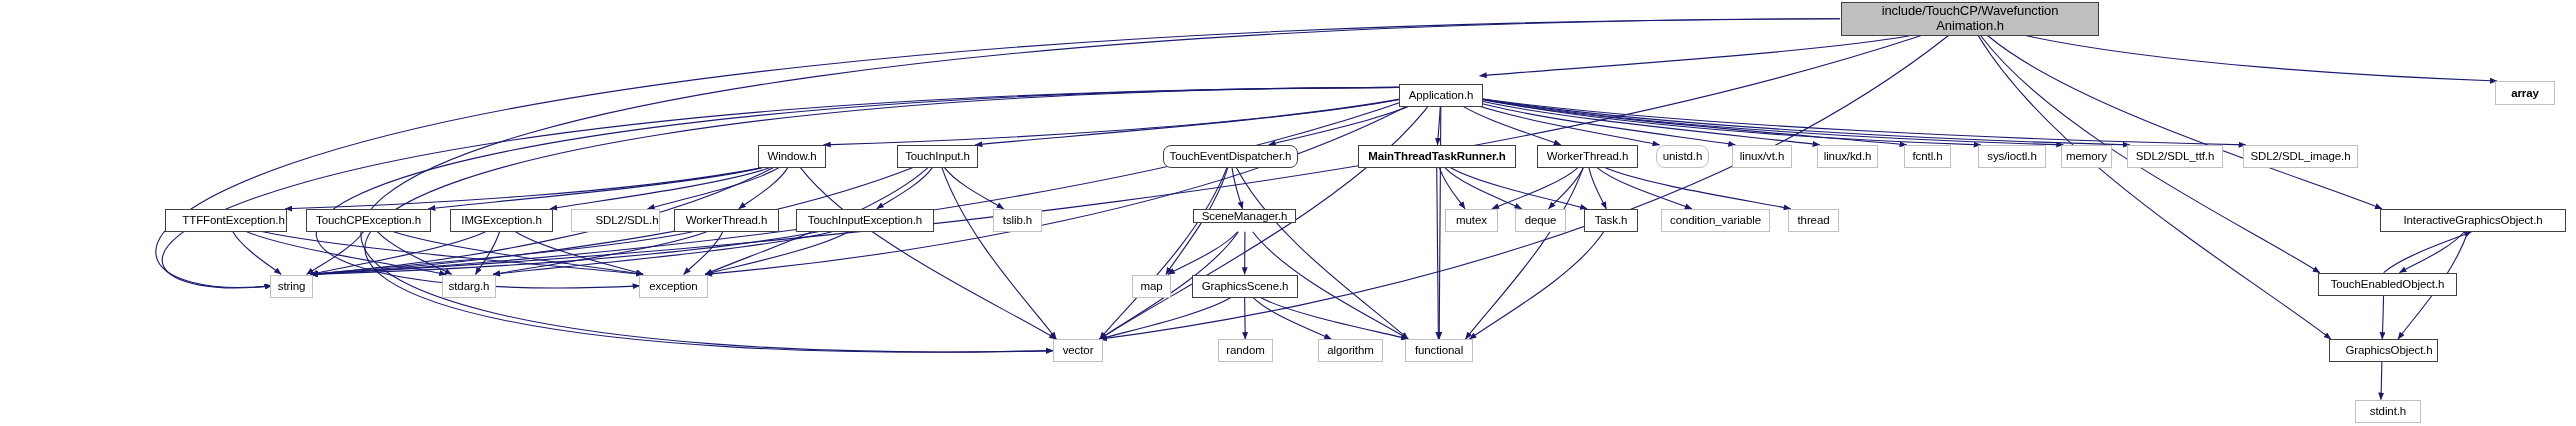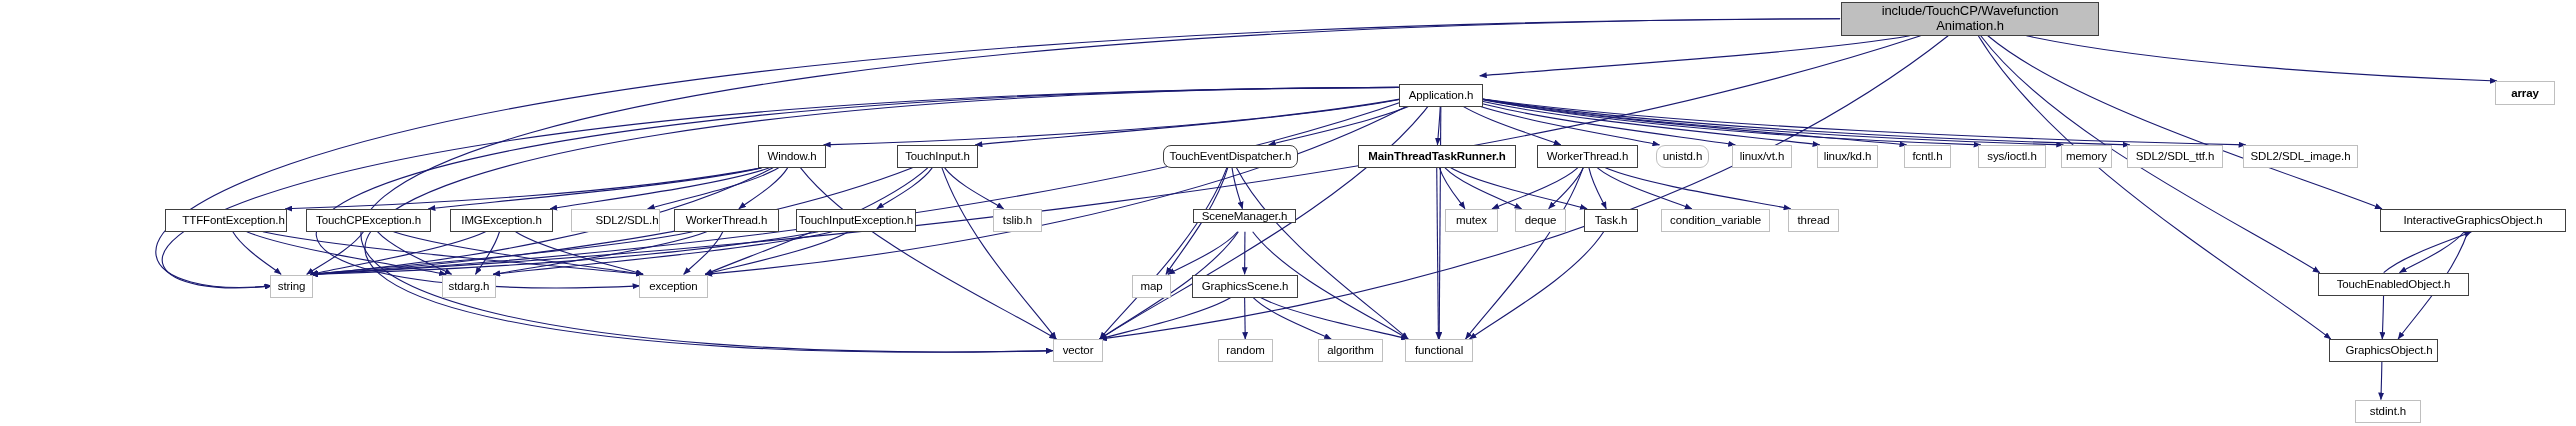--- a/index.html
+++ b/index.html
@@ -161,29 +161,29 @@
       <div class="node system" style="left: 1978px; top: 145px; width: 68px; height: 23px;">sys/ioctl.h</div>
       <div class="node system" style="left: 2061px; top: 145px; width: 51px; height: 23px;">memory</div>
       <div class="node system" style="left: 2127px; top: 145px; width: 96px; height: 23px;">SDL2/SDL_ttf.h</div>
       <div class="node system" style="left: 2243px; top: 145px; width: 115px; height: 23px;">SDL2/SDL_image.h</div>
       <div class="node local" style="left: 2380px; top: 209px; width: 186px; height: 23px;">InteractiveGraphicsObject.h</div>
       <div class="node local" style="left: 165px; top: 209px; width: 122px; height: 23px; padding-left: 15px;">TTFFontException.h</div>
       <div class="node local" style="left: 306px; top: 209px; width: 125px; height: 23px;">TouchCPException.h</div>
       <div class="node local" style="left: 450px; top: 209px; width: 103px; height: 23px;">IMGException.h</div>
       <div class="node system" style="left: 571px; top: 209px; width: 89px; height: 23px; padding-left: 23px;">SDL2/SDL.h</div>
       <div class="node local" style="left: 674px; top: 209px; width: 105px; height: 23px;">WorkerThread.h</div>
-      <div class="node local" style="left: 796px; top: 209px; width: 120px; height: 23px;">TouchInputException.h</div>
+      <div class="node local" style="left: 796px; top: 209px; width: 138px; height: 23px;">TouchInputException.h</div>
       <div class="node system" style="left: 993px; top: 209px; width: 49px; height: 23px;">tslib.h</div>
       <div class="node local" style="left: 1193px; top: 209px; width: 103px; height: 14px;">SceneManager.h</div>
       <div class="node system" style="left: 1445px; top: 209px; width: 53px; height: 23px; text-align: center;">mutex</div>
       <div class="node system" style="left: 1515px; top: 209px; width: 51px; height: 23px;">deque</div>
       <div class="node local" style="left: 1584px; top: 209px; width: 54px; height: 23px;">Task.h</div>
       <div class="node system" style="left: 1661px; top: 209px; width: 109px; height: 23px;">condition_variable</div>
       <div class="node system" style="left: 1788px; top: 209px; width: 51px; height: 23px;">thread</div>
-      <div class="node local" style="left: 2318px; top: 273px; width: 151px; height: 23px;">TouchEnabledObject.h</div>
+      <div class="node local" style="left: 2318px; top: 273px; width: 139px; height: 23px;">TouchEnabledObject.h</div>
       <div class="node system" style="left: 270px; top: 275px; width: 43px; height: 23px;">string</div>
       <div class="node system" style="left: 442px; top: 275px; width: 54px; height: 23px;">stdarg.h</div>
       <div class="node system" style="left: 639px; top: 275px; width: 69px; height: 23px;">exception</div>
       <div class="node system" style="left: 1132px; top: 275px; width: 39px; height: 23px;">map</div>
       <div class="node local" style="left: 1192px; top: 275px; width: 106px; height: 23px;">GraphicsScene.h</div>
       <div class="node system" style="left: 1053px; top: 339px; width: 50px; height: 23px;">vector</div>
       <div class="node system" style="left: 1218px; top: 339px; width: 55px; height: 23px;">random</div>
       <div class="node system" style="left: 1318px; top: 339px; width: 65px; height: 23px;">algorithm</div>
       <div class="node system" style="left: 1405px; top: 339px; width: 68px; height: 23px;">functional</div>
       <div class="node local" style="left: 2329px; top: 339px; width: 109px; height: 23px; padding-left: 11px;">GraphicsObject.h</div>

